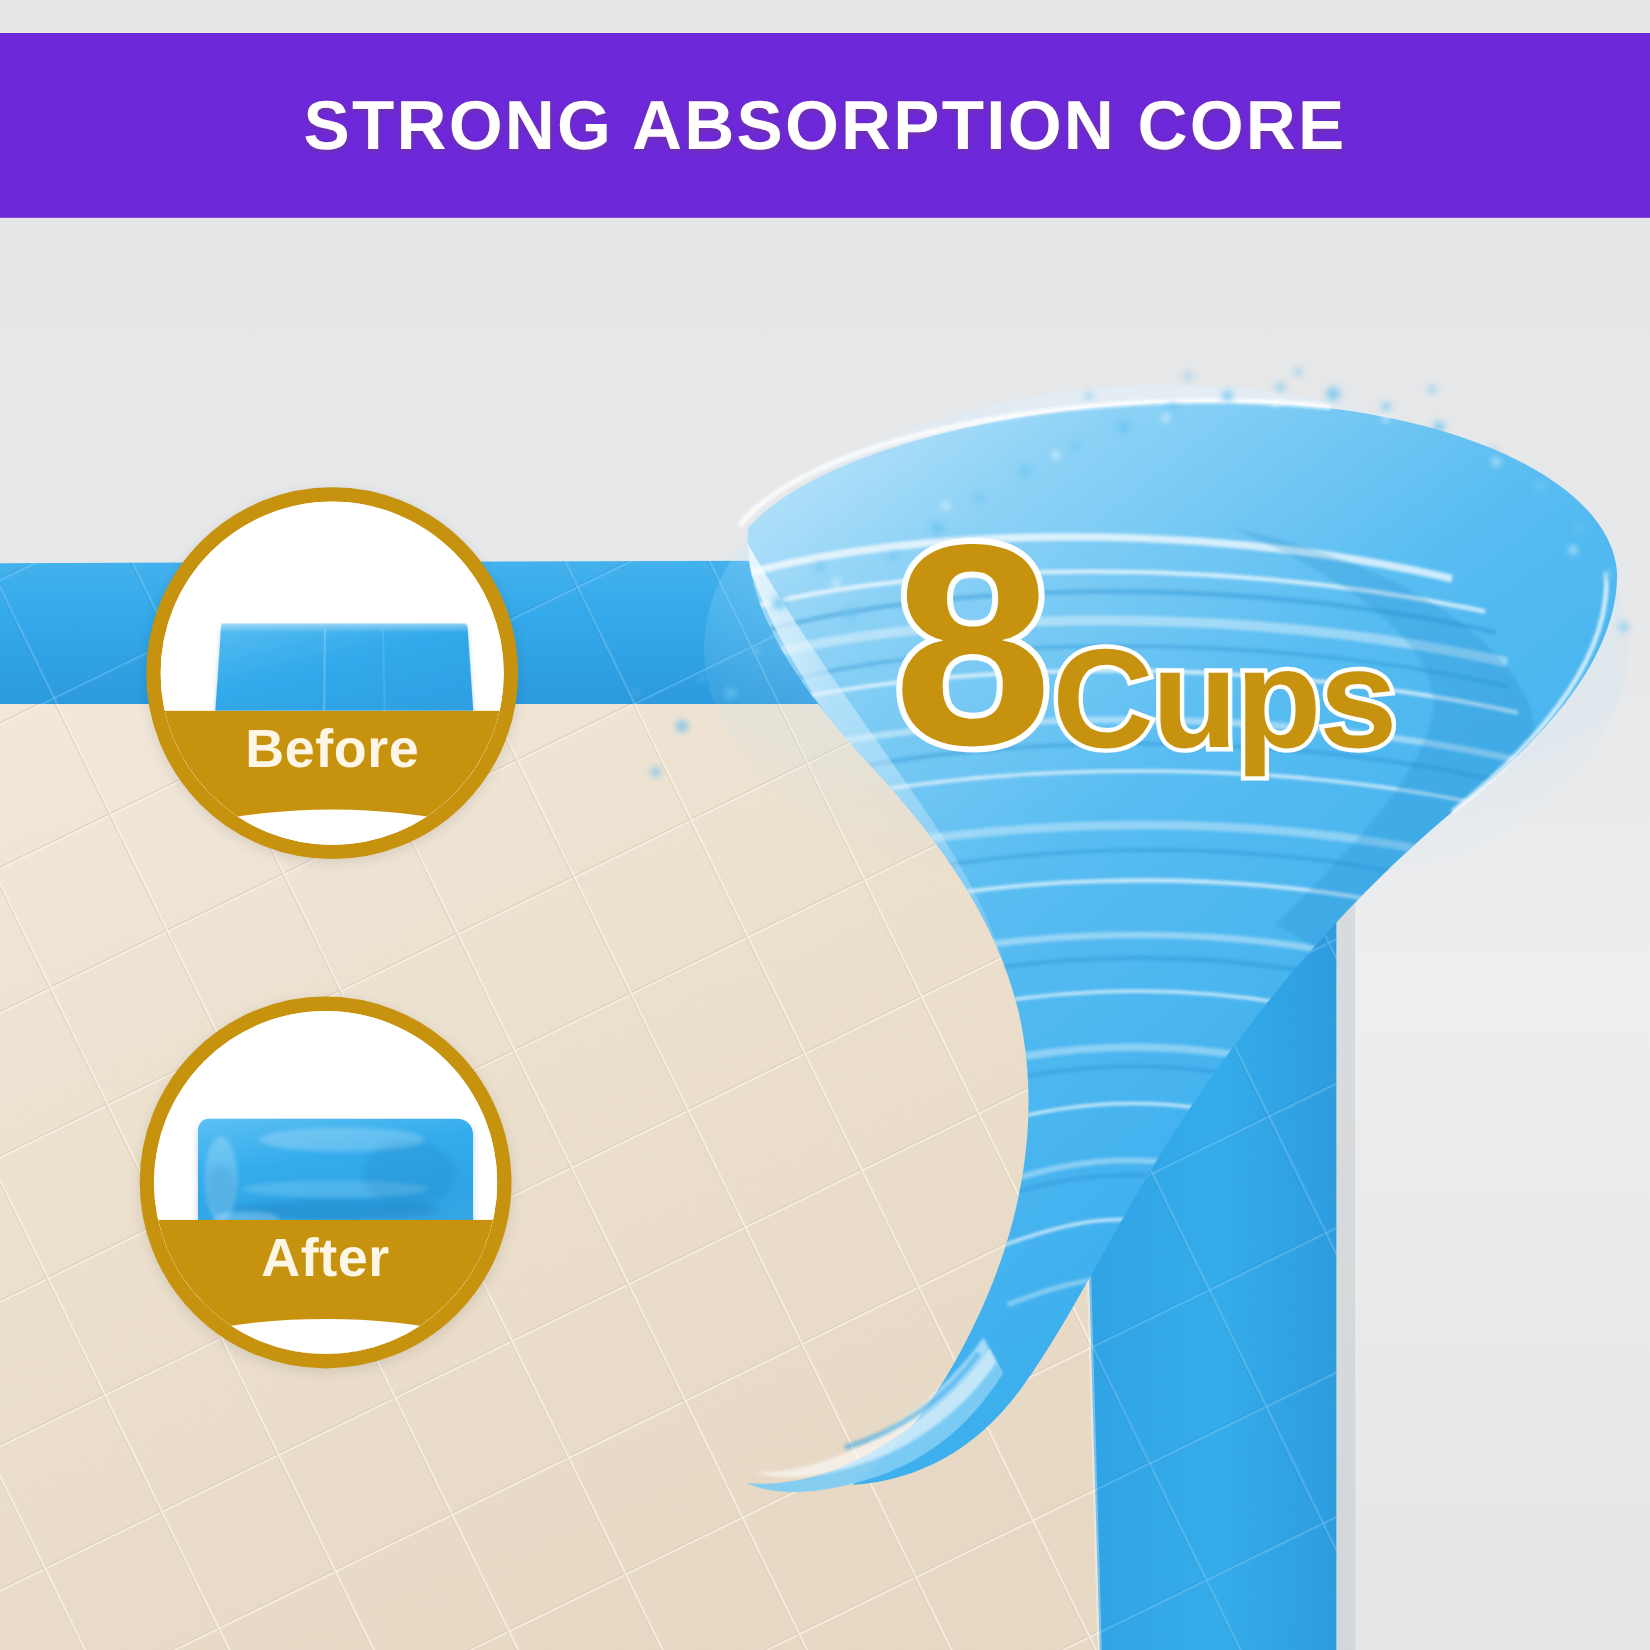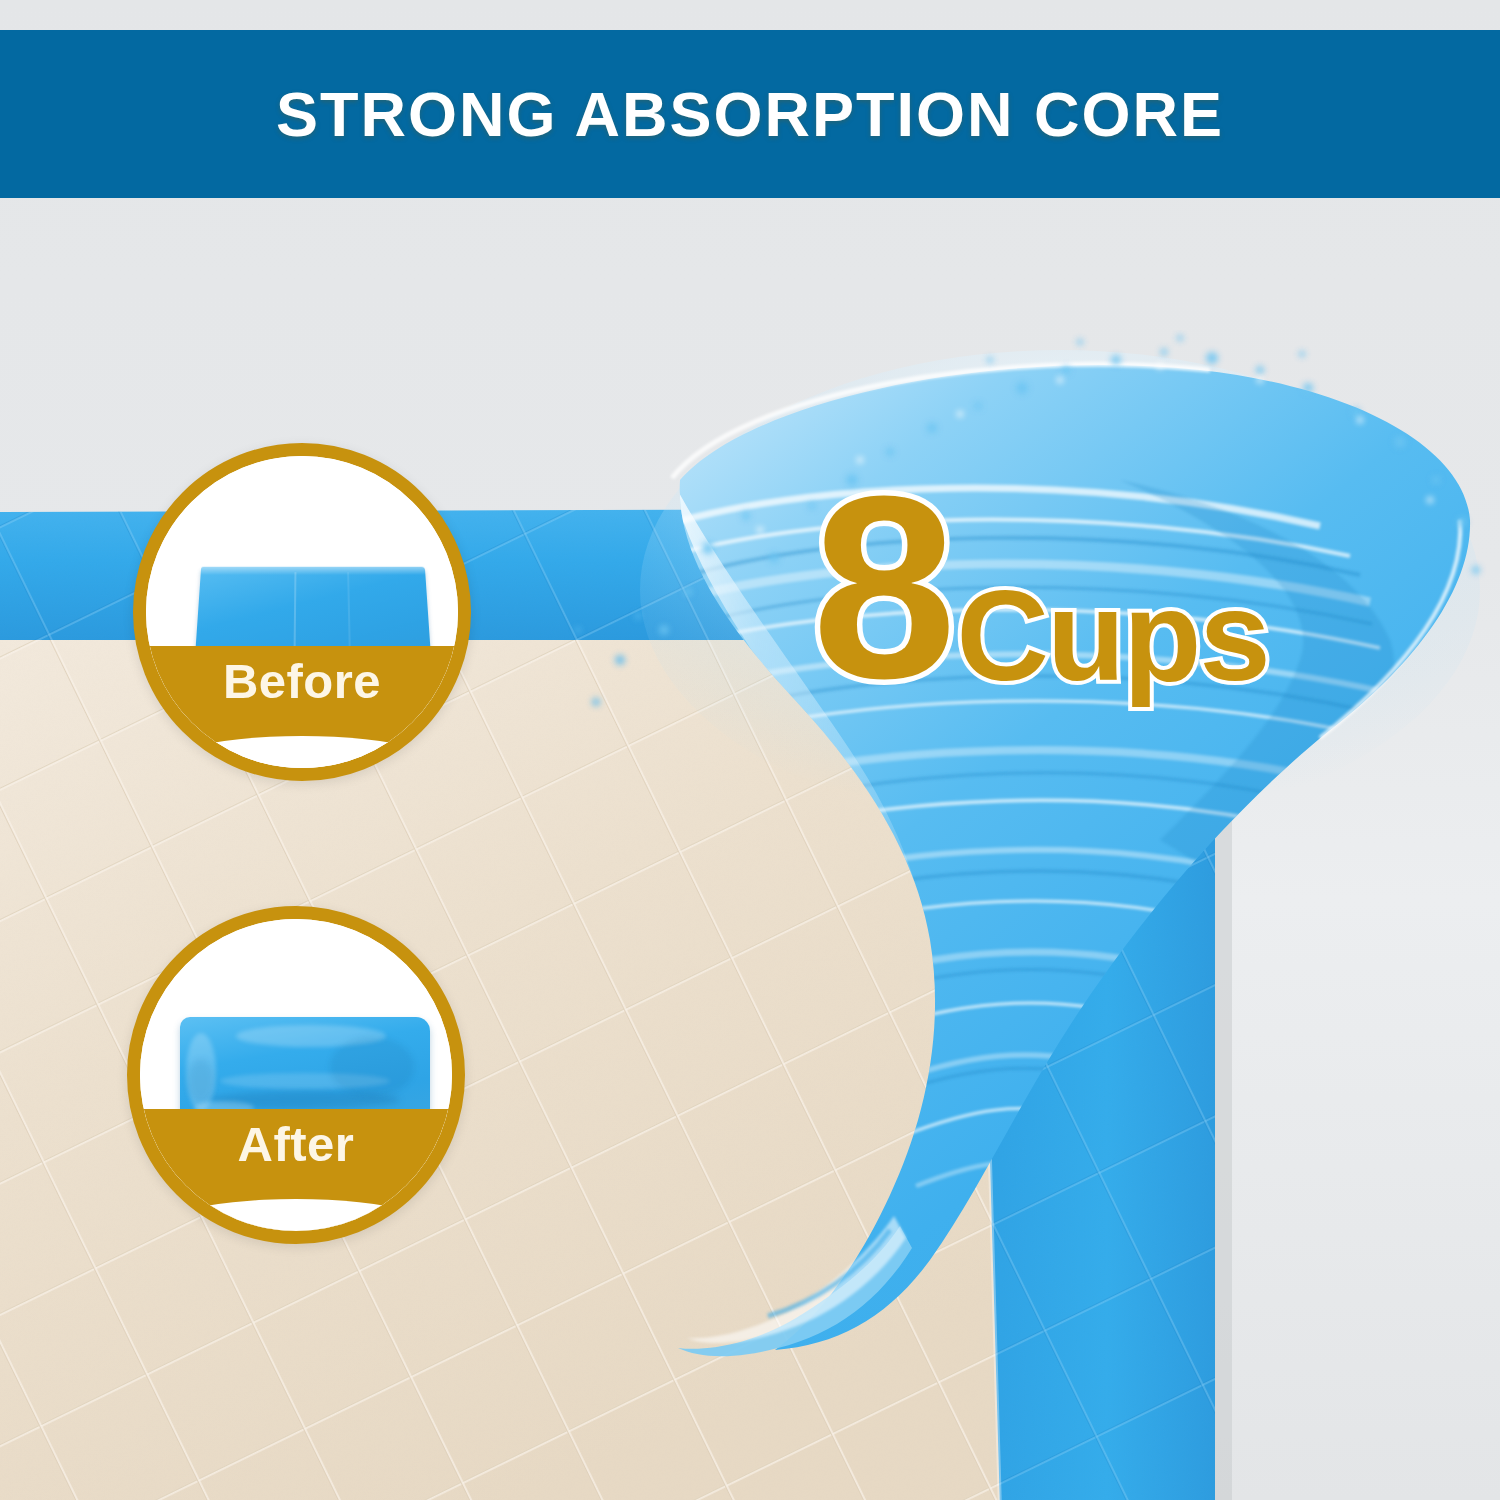--- a/index.html
+++ b/index.html
@@ -16,21 +16,21 @@
 
   
   .backdrop {
     position:absolute; inset:0;
     background:linear-gradient(180deg,#e4e6e8 0%,#e6e8ea 38%,#eceef0 60%,#e3e5e7 100%);
   }
 
   
   .banner {
     position:absolute; left:0; top:30px; width:1500px; height:168px;
-    background:#0369a1;
+    background:#6d28d9;
     display:flex; align-items:center; justify-content:center;
     z-index:40;
   }
   .banner-title {
     color:#ffffff;
     font-size:63px;
     font-weight:bold;
     letter-spacing:2.0px;
     white-space:nowrap;
     text-shadow:0 2px 5px rgba(120,85,0,.28);

